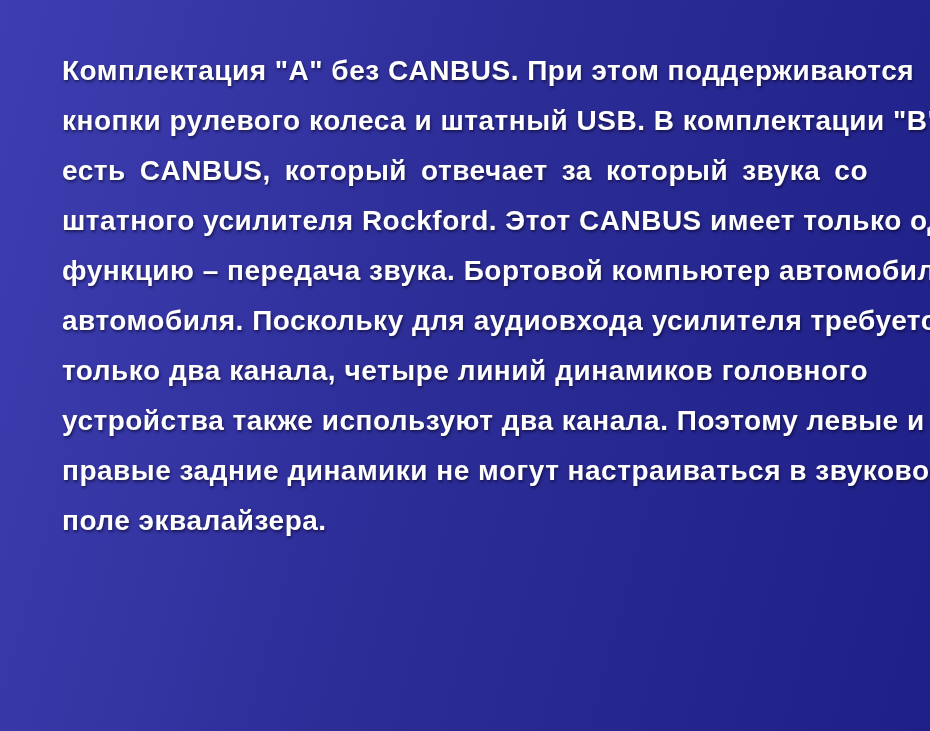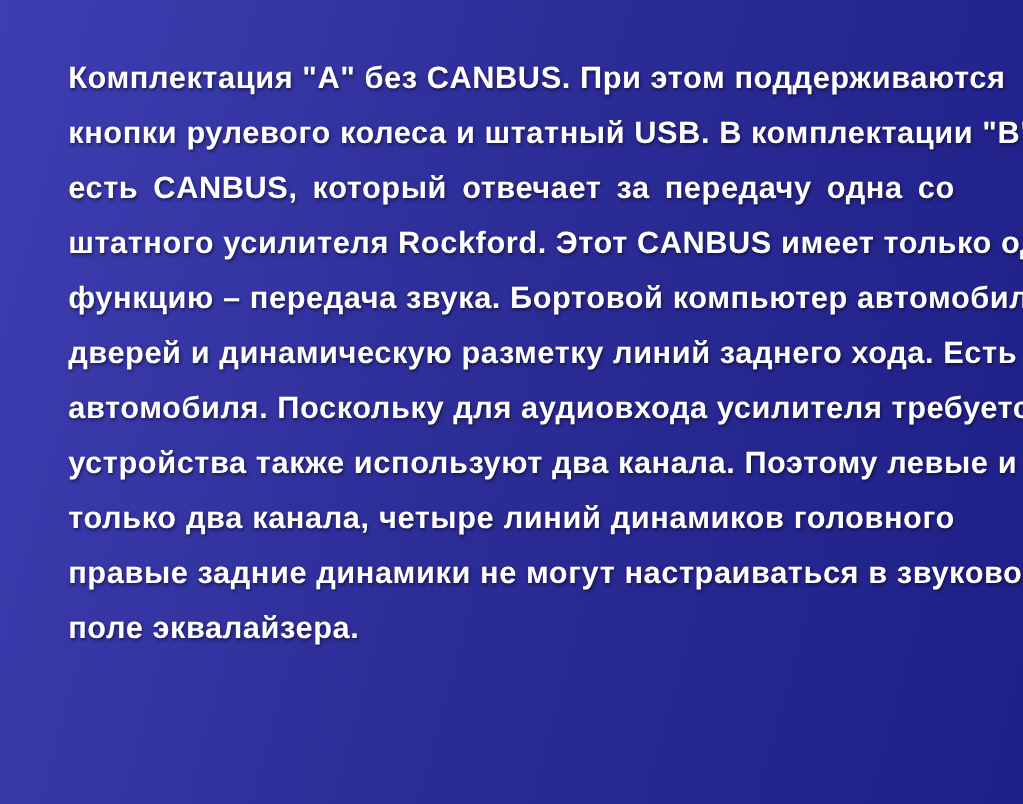--- a/index.html
+++ b/index.html
@@ -45,23 +45,22 @@
     text-align-last: left;
   }
 </style>
 </head>
 <body>
 
 <div class="slide">
   <div class="text-block">
     <span class="line">Комплектация "А" без CANBUS. При этом поддерживаются</span>
     <span class="line">кнопки рулевого колеса и штатный USB. В комплектации "В"</span>
-    <span class="line">есть CANBUS, который отвечает за передачу одна со</span>
+    <span class="line">есть CANBUS, который отвечает за который звука со</span>
     <span class="line">штатного усилителя Rockford. Этот CANBUS имеет только одну</span>
     <span class="line">функцию – передача звука. Бортовой компьютер автомобиля</span>
-    <span class="line">дверей и динамическую разметку линий заднего хода. Есть</span>
     <span class="line">автомобиля. Поскольку для аудиовхода усилителя требуется</span>
+    <span class="line">только два канала, четыре линий динамиков головного</span>
     <span class="line">устройства также используют два канала. Поэтому левые и</span>
-    <span class="line">только два канала, четыре линий динамиков головного</span>
     <span class="line">правые задние динамики не могут настраиваться в звуковом</span>
     <span class="line last">поле эквалайзера.</span>
   </div>
 </div>
 
 </body></html>

